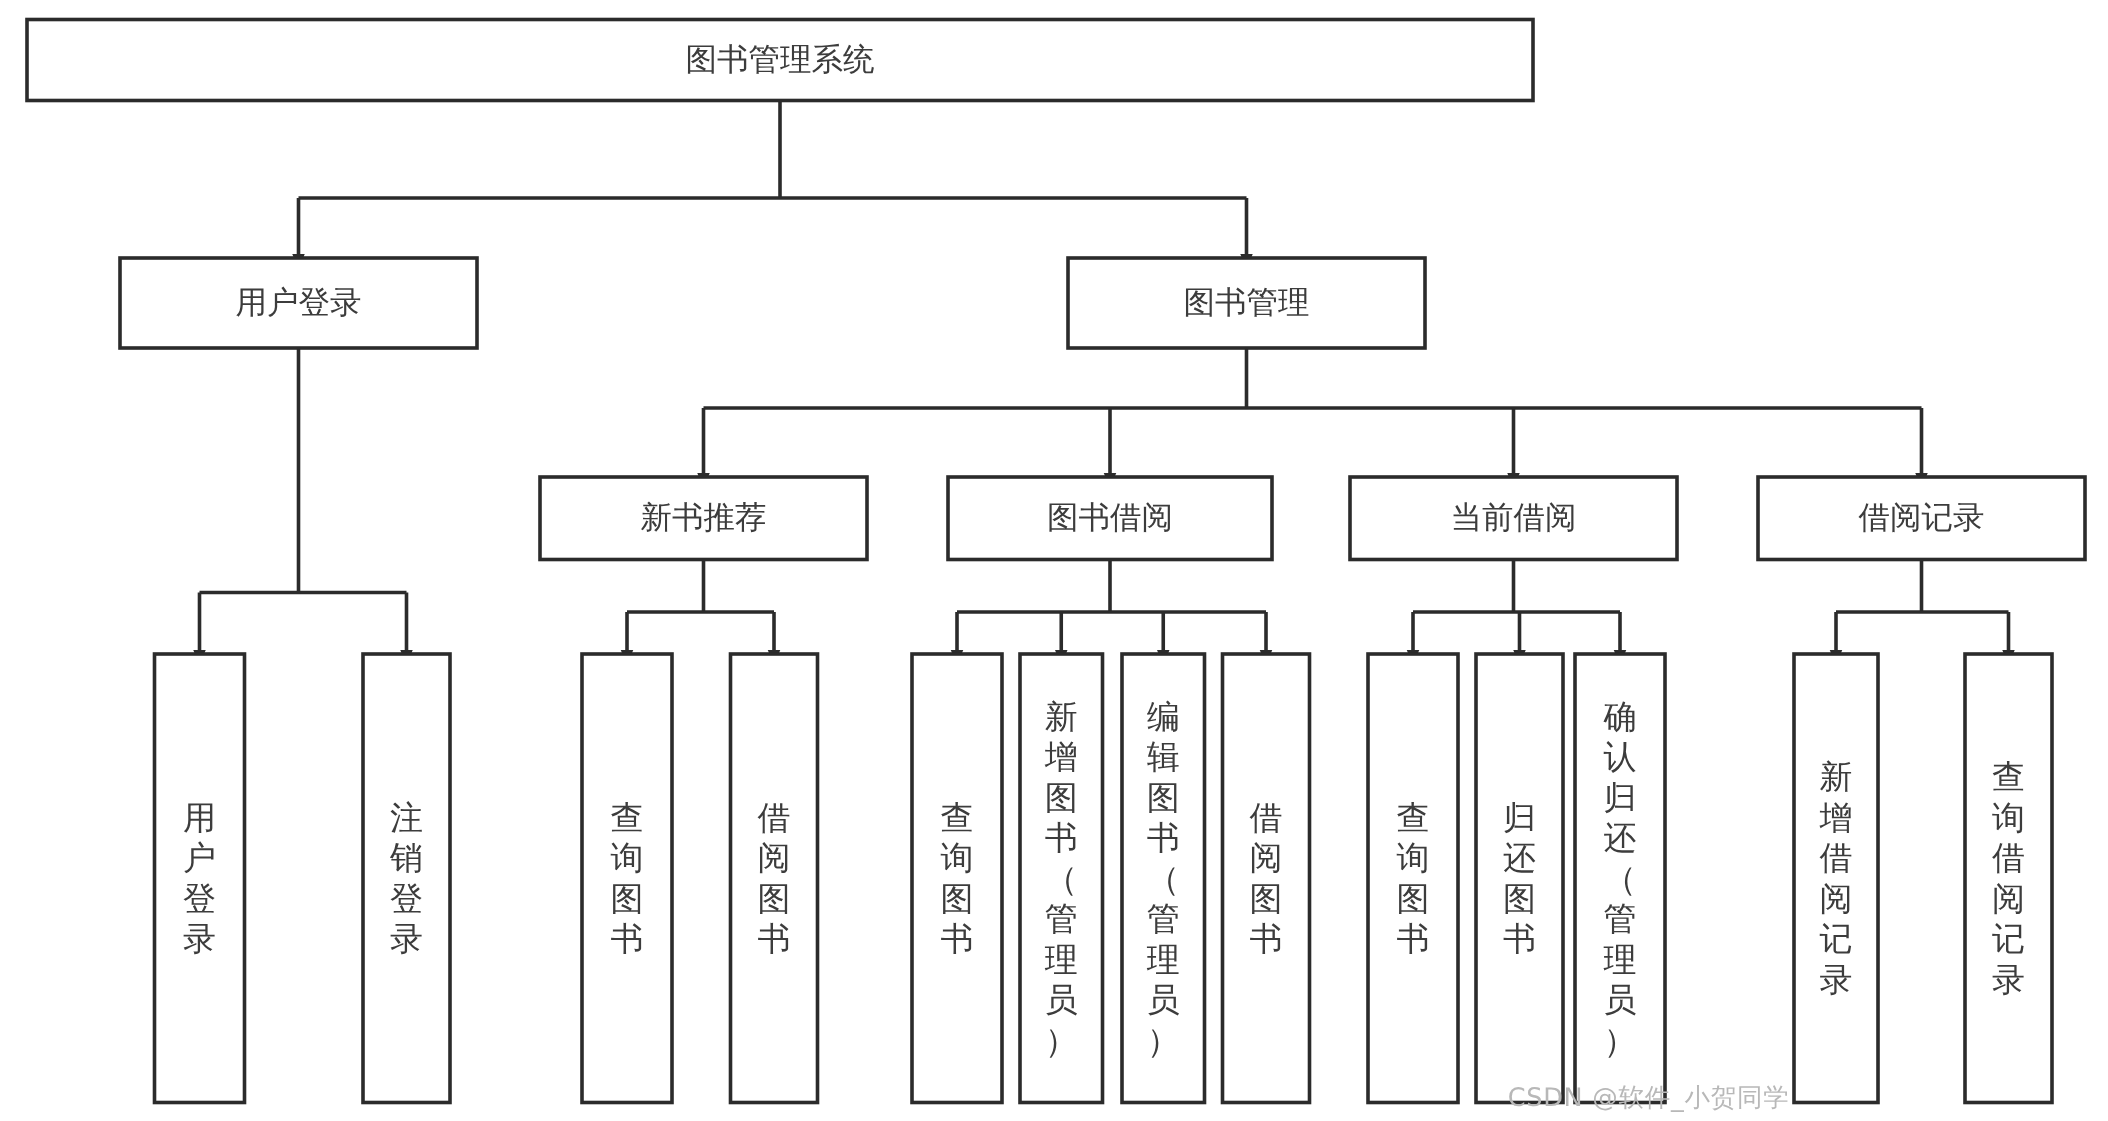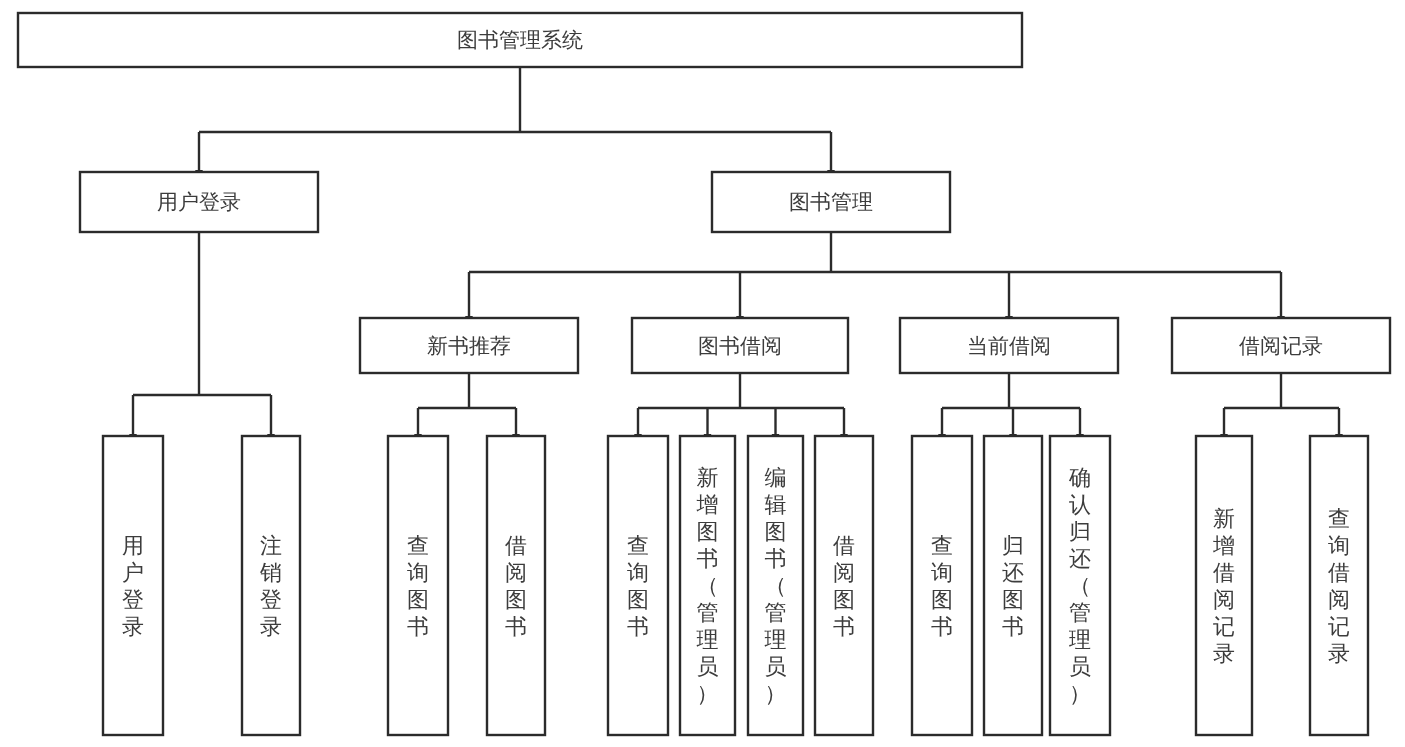--- a/index.html
+++ b/index.html
@@ -188,13 +188,14 @@
         <g>
           <rect x="1196" y="436" width="56" height="299" class="node-box"></rect>
           <text x="1224" class="node-label-v"><tspan x="1224" y="525.56">新</tspan><tspan x="1224" y="552.56">增</tspan><tspan x="1224" y="579.56">借</tspan><tspan x="1224" y="606.56">阅</tspan><tspan x="1224" y="633.56">记</tspan><tspan x="1224" y="660.56">录</tspan></text>
         </g>
         <g>
           <rect x="1310" y="436" width="58" height="299" class="node-box"></rect>
           <text x="1339" class="node-label-v"><tspan x="1339" y="525.56">查</tspan><tspan x="1339" y="552.56">询</tspan><tspan x="1339" y="579.56">借</tspan><tspan x="1339" y="606.56">阅</tspan><tspan x="1339" y="633.56">记</tspan><tspan x="1339" y="660.56">录</tspan></text>
         </g>
       </g>
   </svg>
+  <div class="watermark">CSDN @软件_小贺同学</div>
 </div>
 
 </body></html>

